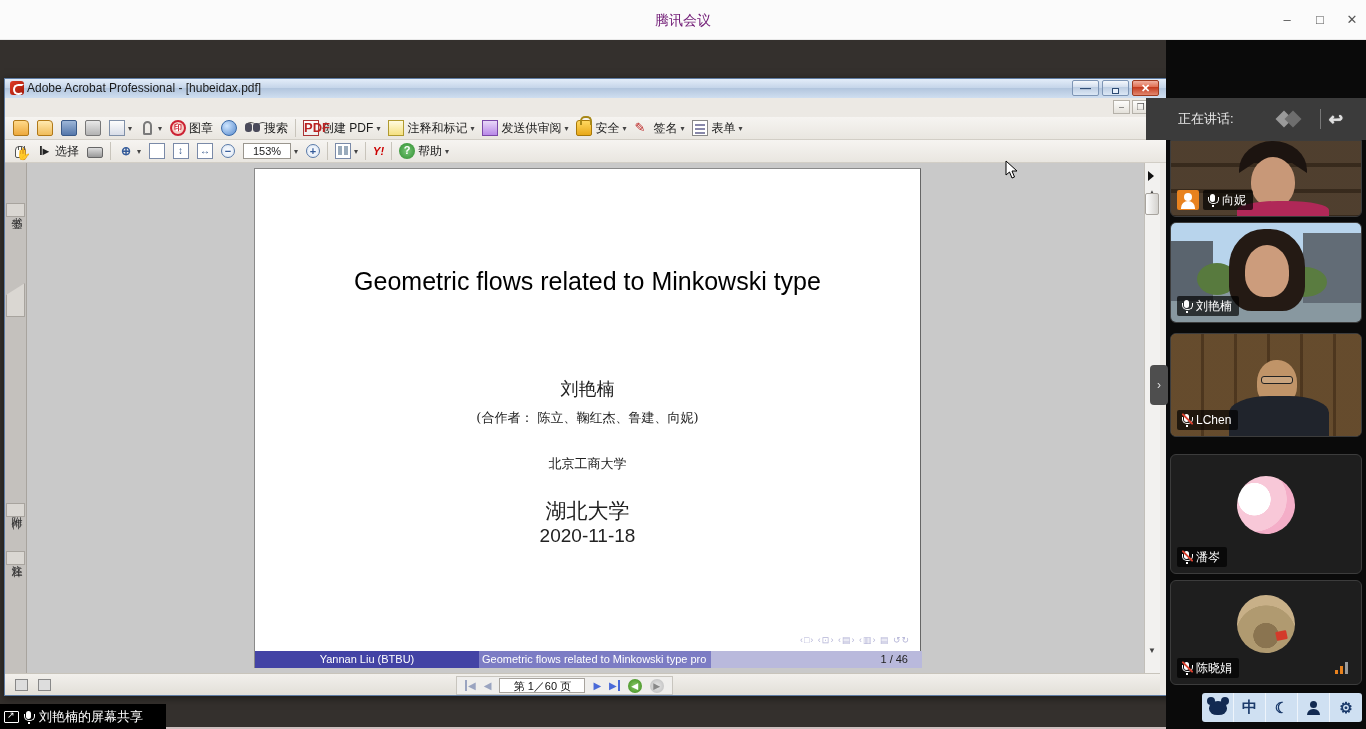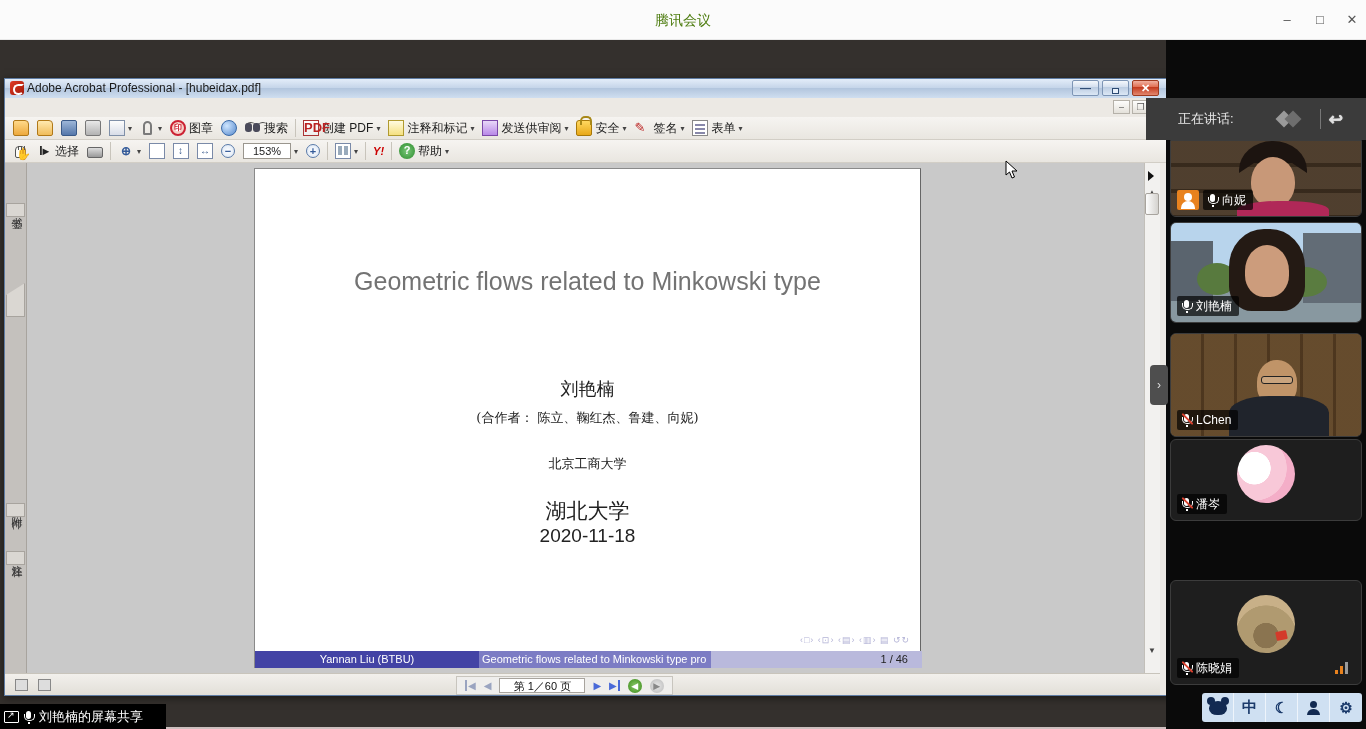--- a/index.html
+++ b/index.html
@@ -2,21 +2,21 @@
 <html><head>
 <meta charset="utf-8">
 <style>
 *{margin:0;padding:0;box-sizing:border-box}
 html,body{width:1366px;height:729px;overflow:hidden}
 body{position:relative;font-family:"Liberation Sans",sans-serif;background:#000;font-size:12px}
 .abs{position:absolute}
 
 
 #os-titlebar{left:0;top:0;width:1366px;height:40px;background:#fbfbfb;border-bottom:1px solid #e8e8e8}
-#os-title{width:100%;text-align:center;line-height:40px;font-size:14px;color:#4d7c0f}
+#os-title{width:100%;text-align:center;line-height:40px;font-size:14px;color:#701a75}
 .os-btn{top:12px;width:18px;height:16px;color:#555;font-size:13px;text-align:center;line-height:15px}
 
 
 #desktop{left:0;top:40px;width:1166px;height:689px;background:#34302d}
 #bottom-line{left:0;top:727px;width:1166px;height:2px;background:#cdbfbf}
 
 
 #acrobat{left:4px;top:78px;width:1345px;height:618px;background:#ece9e4;border:1px solid #5f7ca3;box-shadow:0 2px 8px rgba(0,0,0,.5)}
 #ac-titlebar{left:0;top:0;width:100%;height:19px;background:linear-gradient(#e3edf9,#c3d3e8 50%,#b3c6de 50%,#cfdef0)}
 #ac-title{left:22px;top:2px;font-size:12px;color:#1a1a1a;white-space:nowrap}
@@ -80,21 +80,21 @@
 #vtab-slant{left:1px;top:120px;width:19px;height:34px;background:#dad7d2;border:1px solid #a8a49e;clip-path:polygon(0 12px,100% 0,100% 100%,0 100%)}
 
 #vscroll{left:1139px;top:0;width:16px;height:100%;background:#f2f1ef;border-left:1px solid #c2bfb9}
 .sc-arrow{left:1140px;width:14px;height:15px;color:#444;font-size:8px;text-align:center;line-height:15px}
 #sc-thumb{left:1140px;top:30px;width:14px;height:22px;background:linear-gradient(90deg,#fdfdfd,#d4d2ce);border:1px solid #a8a49e;border-radius:2px}
 #collapse-handle{left:1145px;top:202px;width:18px;height:40px;background:#4e4e4e;border-radius:4px;color:#ddd;font-size:12px;text-align:center;line-height:40px;z-index:5}
 
 
 #page{left:249px;top:5px;width:667px;height:500px;background:#fff;border:1px solid #8a8a8a;border-right-color:#666}
 .slide-serif{font-family:"DejaVu Serif","Liberation Serif",serif}
-#slide-title{left:0;top:96px;width:100%;text-align:center;font-size:25px;line-height:33px;color:#737373}
+#slide-title{left:0;top:96px;width:100%;text-align:center;font-size:25px;line-height:33px;color:#000000}
 #slide-author{left:0;top:208px;width:100%;text-align:center;font-size:18px;color:#222}
 #slide-collab{left:0;top:240px;width:100%;text-align:center;font-size:13px;color:#222}
 #slide-affil{left:0;top:286px;width:100%;text-align:center;font-size:13px;color:#222}
 #slide-venue{left:0;top:328px;width:100%;text-align:center;font-size:21px;color:#222}
 #slide-date{left:0;top:356px;width:100%;text-align:center;font-size:19px;color:#222}
 #slide-navsym{right:10px;top:466px;font-size:9px;color:#b3b3d6;letter-spacing:1px}
 #slide-footer{left:0;top:482px;width:667px;height:17px}
 #sf-left{left:0;top:0;width:224px;height:17px;background:#4343a5;color:#fff;text-align:center;line-height:17px;font-size:11px}
 #sf-mid{left:224px;top:0;width:232px;height:17px;background:#7c7cc4;color:#fff;line-height:17px;font-size:11px;white-space:nowrap;overflow:hidden;padding-left:3px}
 #sf-right{left:456px;top:0;width:211px;height:17px;background:#b9b9dc;color:#222;text-align:right;line-height:17px;font-size:11px;padding-right:14px}
@@ -127,21 +127,21 @@
 #tm-logo{position:relative;width:34px;height:16px;margin-left:42px}
 .dia{position:absolute;width:12px;height:12px;transform:rotate(45deg);top:2px}
 .dia.d1{left:2px;background:#9a9a9a}
 .dia.d2{left:11px;background:#6e6e6e}
 #sb-sep{width:1px;height:20px;background:#777;margin-left:10px}
 #sb-arrow{color:#e0e0e0;font-size:17px;margin-left:8px;font-weight:bold;text-shadow:0 0 1px #e0e0e0}
 .tile{left:1170px;width:192px;background:#1e1e1e;border:1px solid #3c3c3c;border-radius:6px;overflow:hidden}
 #tile-1{top:140px;height:77px;border-radius:0 0 6px 6px}
 #tile-2{top:222px;height:101px}
 #tile-3{top:333px;height:104px}
-#tile-4{top:439px;height:82px}
+#tile-4{top:454px;height:120px}
 #tile-5{top:580px;height:105px}
 .namepill{position:absolute;left:6px;bottom:6px;height:20px;background:rgba(0,0,0,.68);border-radius:2px;display:flex;align-items:center;padding:0 7px 0 4px;gap:3px;color:#fff;font-size:12px;z-index:3}
 .badge{position:absolute;left:6px;bottom:6px;width:22px;height:20px;background:#e8821e;z-index:3;border-radius:2px}
 .badge:before{content:"";position:absolute;left:7px;top:3px;width:8px;height:8px;border-radius:50%;background:#fff}
 .badge:after{content:"";position:absolute;left:4px;top:11px;width:14px;height:8px;border-radius:7px 7px 0 0;background:#fff}
 .signal{position:absolute;right:10px;bottom:10px;width:16px;height:12px;z-index:3}
 .signal i{position:absolute;bottom:0;width:3px;background:#e8821e}
 .signal i:nth-child(1){left:0;height:4px}
 .signal i:nth-child(2){left:5px;height:8px}
 .signal i:nth-child(3){left:10px;height:12px;background:#9a9a9a}

